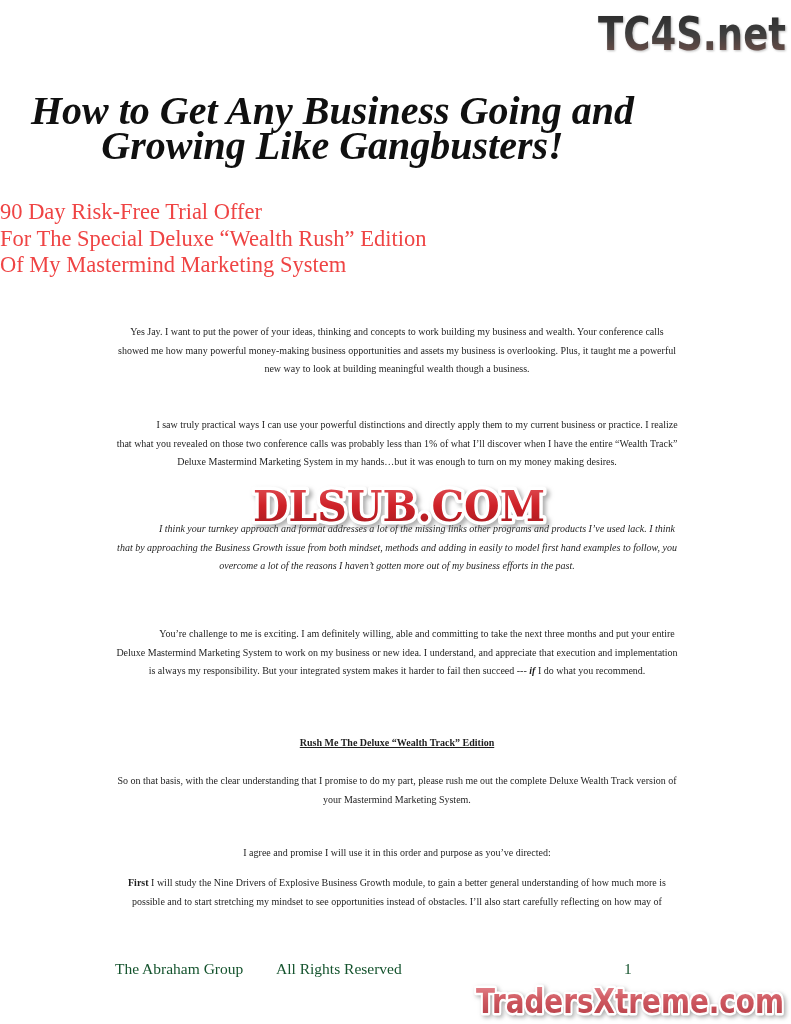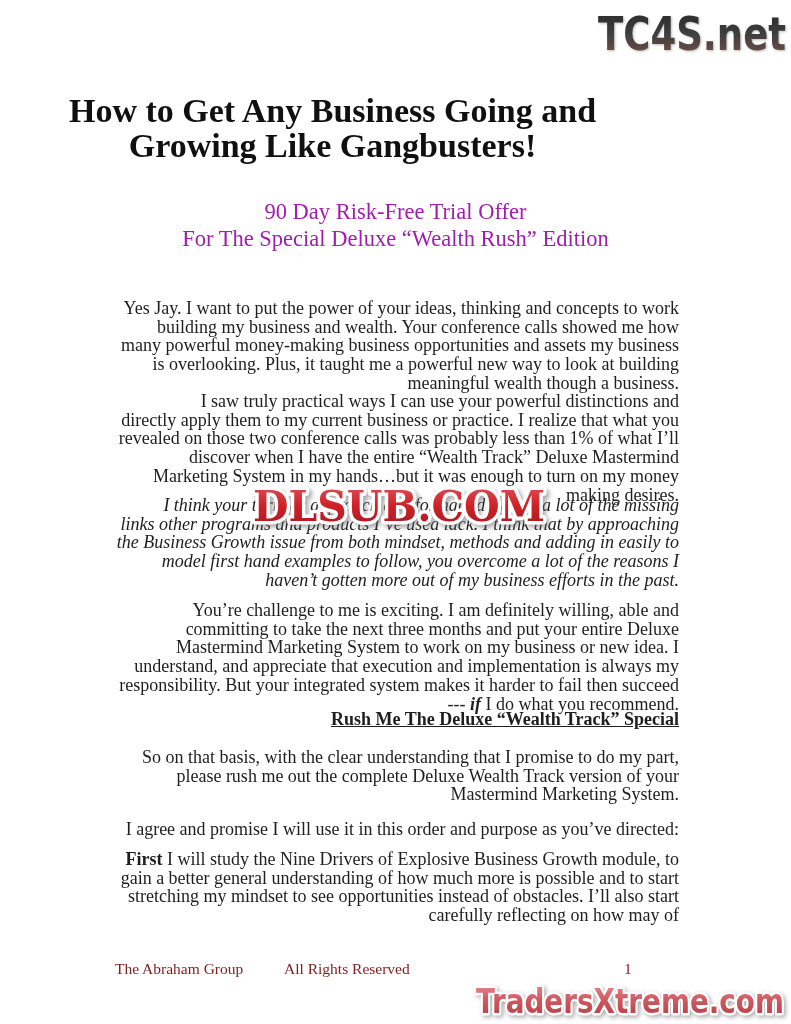--- a/index.html
+++ b/index.html
@@ -13,45 +13,45 @@
     color: #1e1e1e;
   }
   .svg-logo { position: absolute; }
   .tc4s-svg   { left: 592px; top: 2px;   filter: drop-shadow(1px 1px 1px rgba(60,60,60,0.35)); }
   .wm-svg     { left: 244px; top: 476px; filter: drop-shadow(3px 3px 2px rgba(110,110,110,0.55)); }
   .tx-svg     { left: 469px; top: 980px; filter: drop-shadow(2px 2px 2px rgba(110,110,110,0.55)); }
 
   .doc-title {
     position: absolute; left: 0; top: 93px; width: 665px;
     text-align: center; font-weight: bold;
-    font-size: 34px; line-height: 35px; color: #101010;
+    font-size: 40px; line-height: 35px; color: #101010; font-style: italic;
   }
   .doc-subtitle {
     position: absolute; left: 0; top: 199px; width: 791px;
-    text-align: center; font-size: 22.5px; line-height: 26.5px; color: #a21caf;
+    text-align: left; font-size: 22.5px; line-height: 26.5px; color: #ef4444;
   }
   .block {
     position: absolute; left: 115px; width: 564px;
-    font-size: 18px; line-height: 18.7px; text-align: right;
+    font-size: 10px; line-height: 18.7px; text-align: center; margin-top: 24px;
   }
   .indent { text-indent: 40px; }
   .p1 { top: 299px; }
   .p2 { top: 392px; font-family: Liberation Serif, serif; }
   .p3 { top: 496px; font-style: italic; }
   .p4 { top: 601px; }
   .heading { top: 710px; font-weight: bold; text-decoration: underline; }
   .p5 { top: 748px; }
   .p6 { top: 820px; }
   .p7 { top: 850px; }
   .bold { font-weight: bold; }
   .bold-italic { font-weight: bold; font-style: italic; }
 
-  .footer-item { position: absolute; top: 960px; font-size: 15.5px; color: #7f1d1d; }
+  .footer-item { position: absolute; top: 960px; font-size: 15.5px; color: #14532d; }
   .footer-company { left: 115px; }
-  .footer-rights  { left: 284px; }
+  .footer-rights  { left: 276px; }
   .footer-page    { left: 624px; }
 </style>
 </head>
 <body>
 
 <div class="page">
 
   <svg class="svg-logo tc4s-svg" width="200" height="58" viewBox="0 0 200 58">
     <defs>
       <linearGradient id="gTc4s" x1="0" y1="0" x2="0" y2="1">
@@ -65,31 +65,32 @@
   </svg>
 
   <div class="doc-title">
     <div>How to Get Any Business Going and</div>
     <div>Growing Like Gangbusters!</div>
   </div>
 
   <div class="doc-subtitle">
     <div>90 Day Risk-Free Trial Offer</div>
     <div>For The Special Deluxe “Wealth Rush” Edition</div>
+    <div>Of My Mastermind Marketing System</div>
   </div>
 
   <div class="block p1">Yes Jay. I want to put the power of your ideas, thinking and concepts to work building my business and wealth. Your conference calls showed me how many powerful money-making business opportunities and assets my business is overlooking. Plus, it taught me a powerful new way to look at building meaningful wealth though a business.</div>
 
   <div class="block p2 indent">I saw truly practical ways I can use your powerful distinctions and directly apply them to my current business or practice. I realize that what you revealed on those two conference calls was probably less than 1% of what I’ll discover when I have the entire “Wealth Track” Deluxe Mastermind Marketing System in my hands…but it was enough to turn on my money making desires.</div>
 
   <div class="block p3 indent">I think your turnkey approach and format addresses a lot of the missing links other programs and products I’ve used lack. I think that by approaching the Business Growth issue from both mindset, methods and adding in easily to model first hand examples to follow, you overcome a lot of the reasons I haven’t gotten more out of my business efforts in the past.</div>
 
   <div class="block p4 indent"><span>You’re challenge to me is exciting. I am definitely willing, able and committing to take the next three months and put your entire Deluxe Mastermind Marketing System to work on my business or new idea. I understand, and appreciate that execution and implementation is always my responsibility. But your integrated system makes it harder to fail then succeed --- </span><span class="bold-italic">if</span><span> I do what you recommend.</span></div>
 
-  <div class="block heading">Rush Me The Deluxe “Wealth Track” Special</div>
+  <div class="block heading">Rush Me The Deluxe “Wealth Track” Edition</div>
 
   <div class="block p5">So on that basis, with the clear understanding that I promise to do my part, please rush me out the complete Deluxe Wealth Track version of your Mastermind Marketing System.</div>
 
   <div class="block p6">I agree and promise I will use it in this order and purpose as you’ve directed:</div>
 
   <div class="block p7"><span class="bold">First</span><span> I will study the Nine Drivers of Explosive Business Growth module, to gain a better general understanding of how much more is possible and to start stretching my mindset to see opportunities instead of obstacles. I’ll also start carefully reflecting on how may of</span></div>
 
   <svg class="svg-logo wm-svg" width="310" height="64" viewBox="0 0 310 64">
     <defs>
       <linearGradient id="gWm" x1="0" y1="0" x2="0" y2="1">

